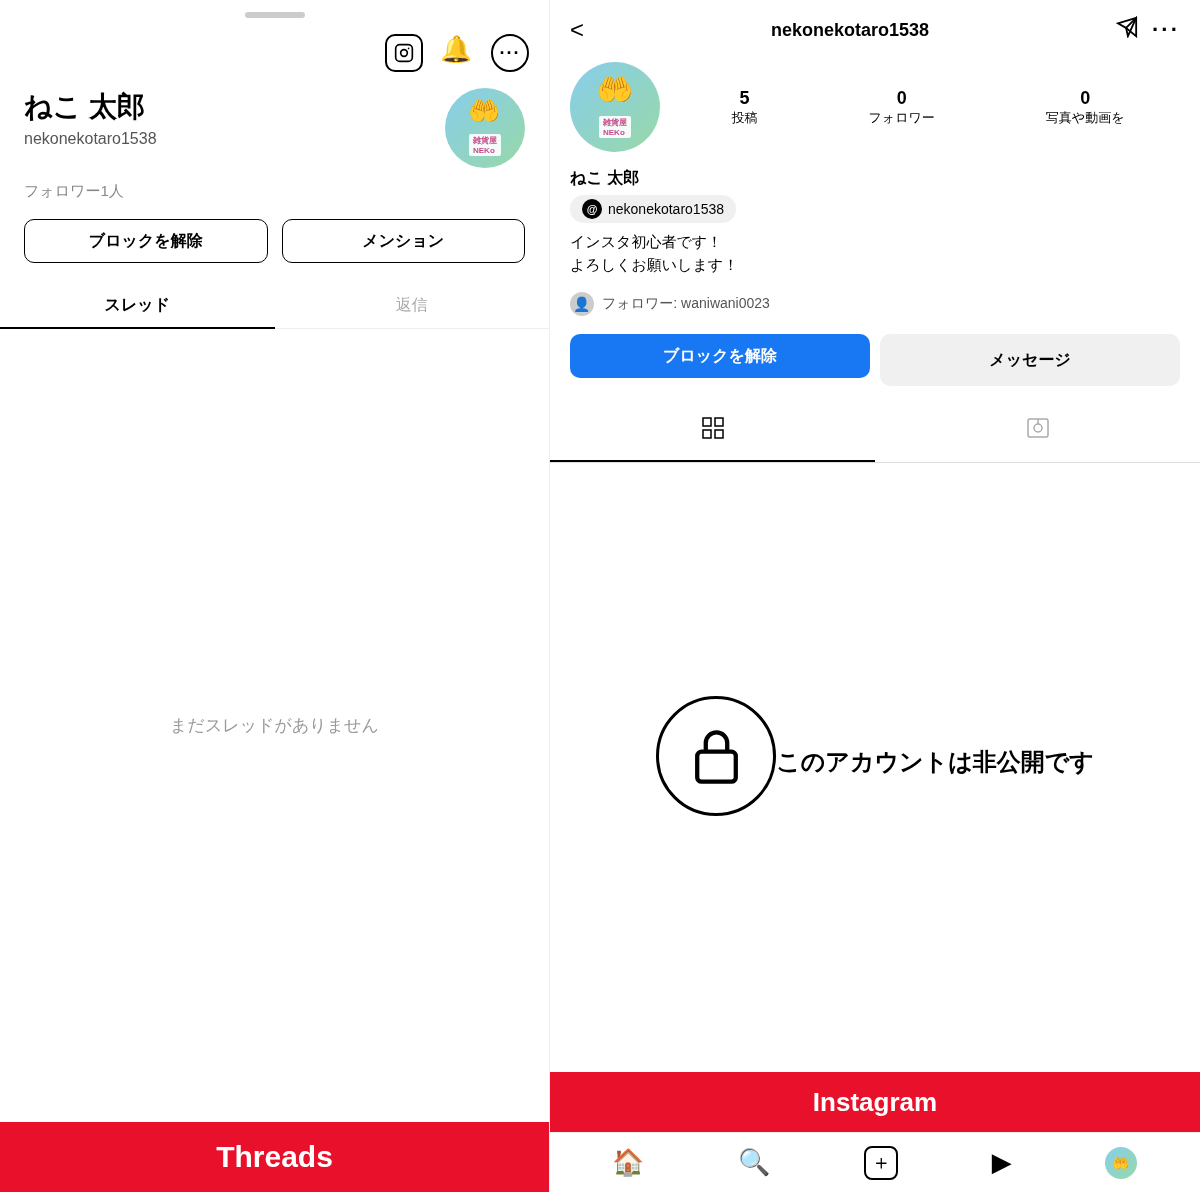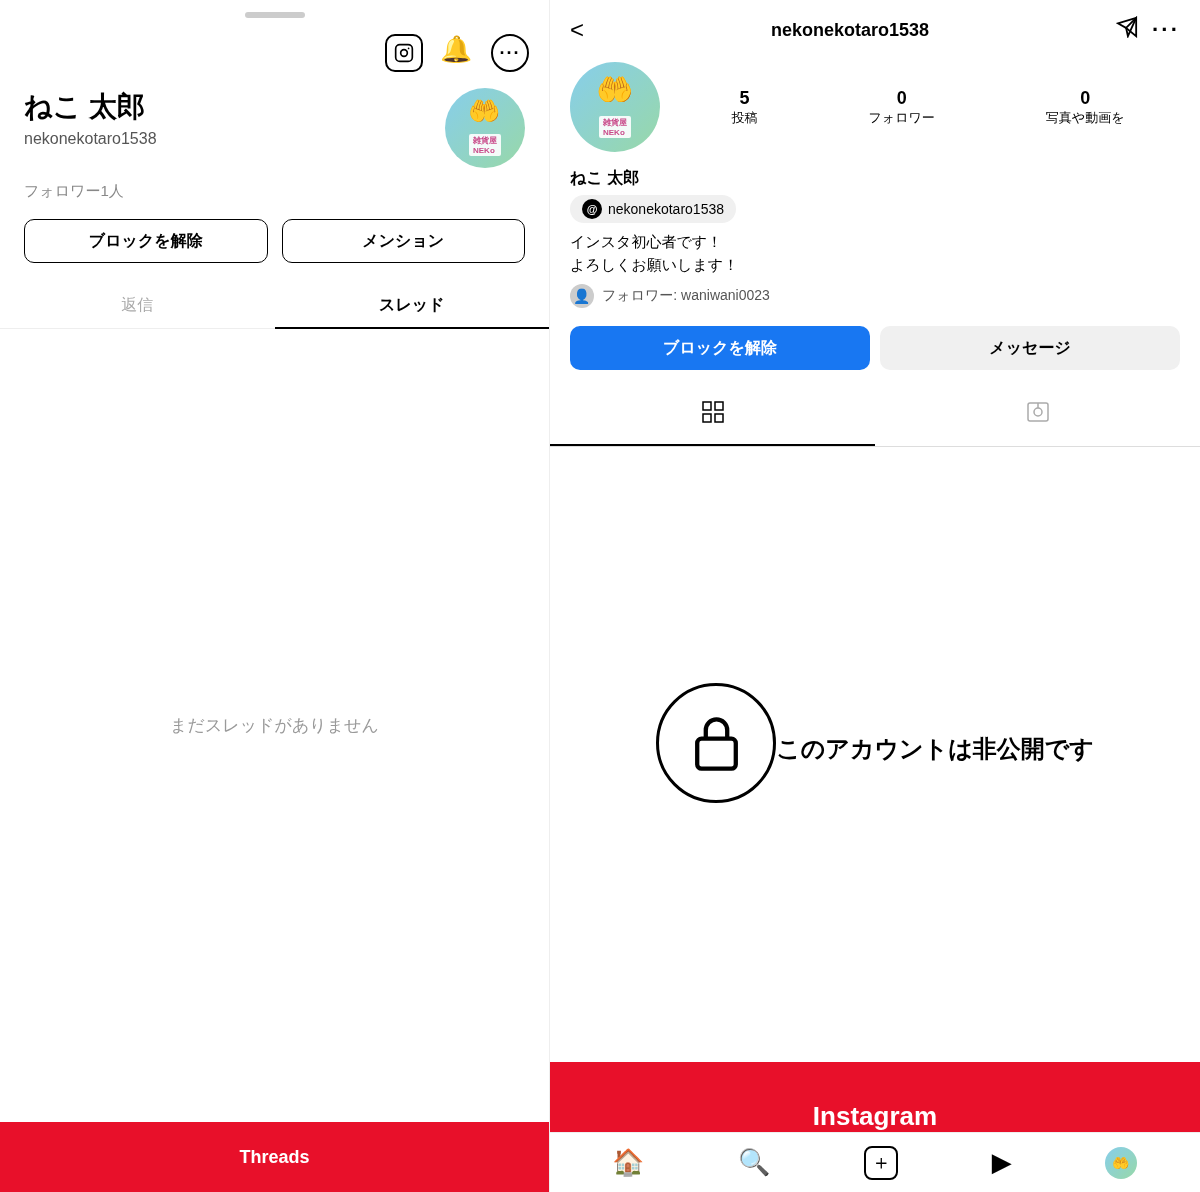--- a/index.html
+++ b/index.html
@@ -166,21 +166,21 @@
     .left-bottom-bar {
       height: 70px;
       background: #e8102a;
       display: flex;
       align-items: center;
       justify-content: center;
     }
 
     .left-bottom-label {
       color: #fff;
-      font-size: 18px;
+      font-size: 30px;
       font-weight: 600;
     }
 
     
     .right-panel {
       width: 650px;
       height: 1192px;
       background: #fff;
       display: flex;
       flex-direction: column;
@@ -289,21 +289,21 @@
       justify-content: center;
       color: #fff;
       font-size: 11px;
       font-weight: 900;
     }
 
     .right-bio {
       font-size: 15px;
       color: #000;
       line-height: 1.5;
-      margin-bottom: 8px;
+      margin-bottom: 16px;
     }
 
     .right-follower-ref {
       display: flex;
       align-items: center;
       gap: 8px;
       font-size: 14px;
       color: #555;
     }
 
@@ -331,21 +331,21 @@
       border: none;
       border-radius: 10px;
       color: #fff;
       font-size: 16px;
       font-weight: 600;
       cursor: pointer;
     }
 
     .message-btn {
       flex: 1;
-      height: 44px;
+      height: 52px;
       background: #f0f0f0;
       border: none;
       border-radius: 10px;
       color: #000;
       font-size: 16px;
       font-weight: 600;
       cursor: pointer;
     }
 
     .right-content-tabs {
@@ -411,24 +411,24 @@
     }
 
     .private-subtitle {
       font-size: 15px;
       color: #888;
       text-align: center;
       line-height: 1.5;
     }
 
     .right-bottom-bar {
-      height: 70px;
+      height: 60px;
       background: #e8102a;
       display: flex;
-      align-items: flex-end;
+      align-items: center;
       justify-content: center;
     }
 
     .right-bottom-label {
       color: #fff;
       font-size: 26px;
       font-weight: 600;
     }
 
     .bottom-nav {
@@ -498,22 +498,22 @@
   </div>
 
   <div class="left-followers-text">フォロワー1人</div>
 
   <div class="left-buttons">
     <button class="left-btn">ブロックを解除</button>
     <button class="left-btn">メンション</button>
   </div>
 
   <div class="left-tabs">
+    <div class="left-tab active">スレッド</div>
     <div class="left-tab">返信</div>
-    <div class="left-tab active">スレッド</div>
   </div>
 
   <div class="left-content">
     <span class="no-threads-text">まだスレッドがありません</span>
   </div>
 
   <div class="left-bottom-bar">
     <span class="left-bottom-label">Threads</span>
   </div>
 </div>

